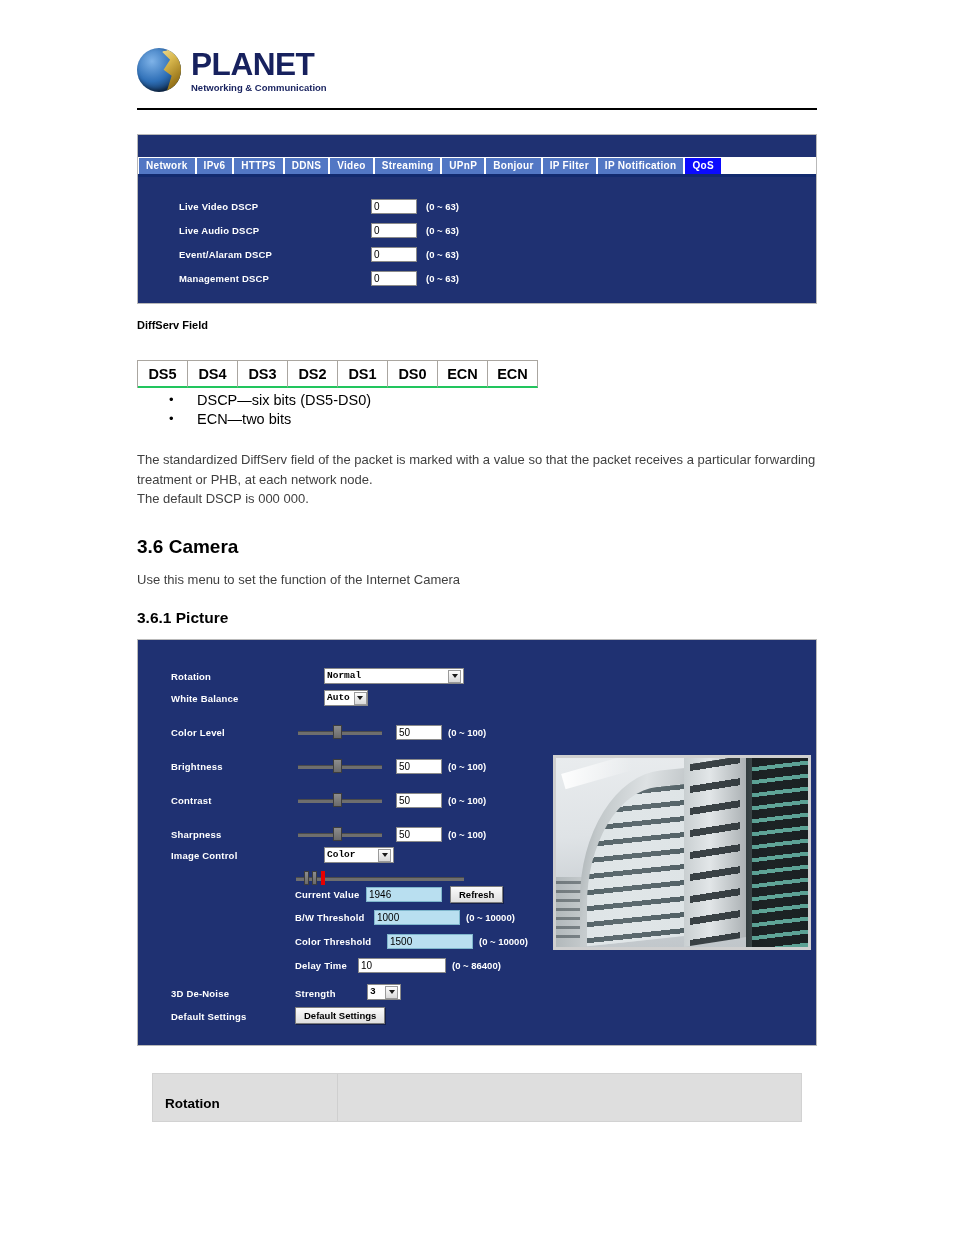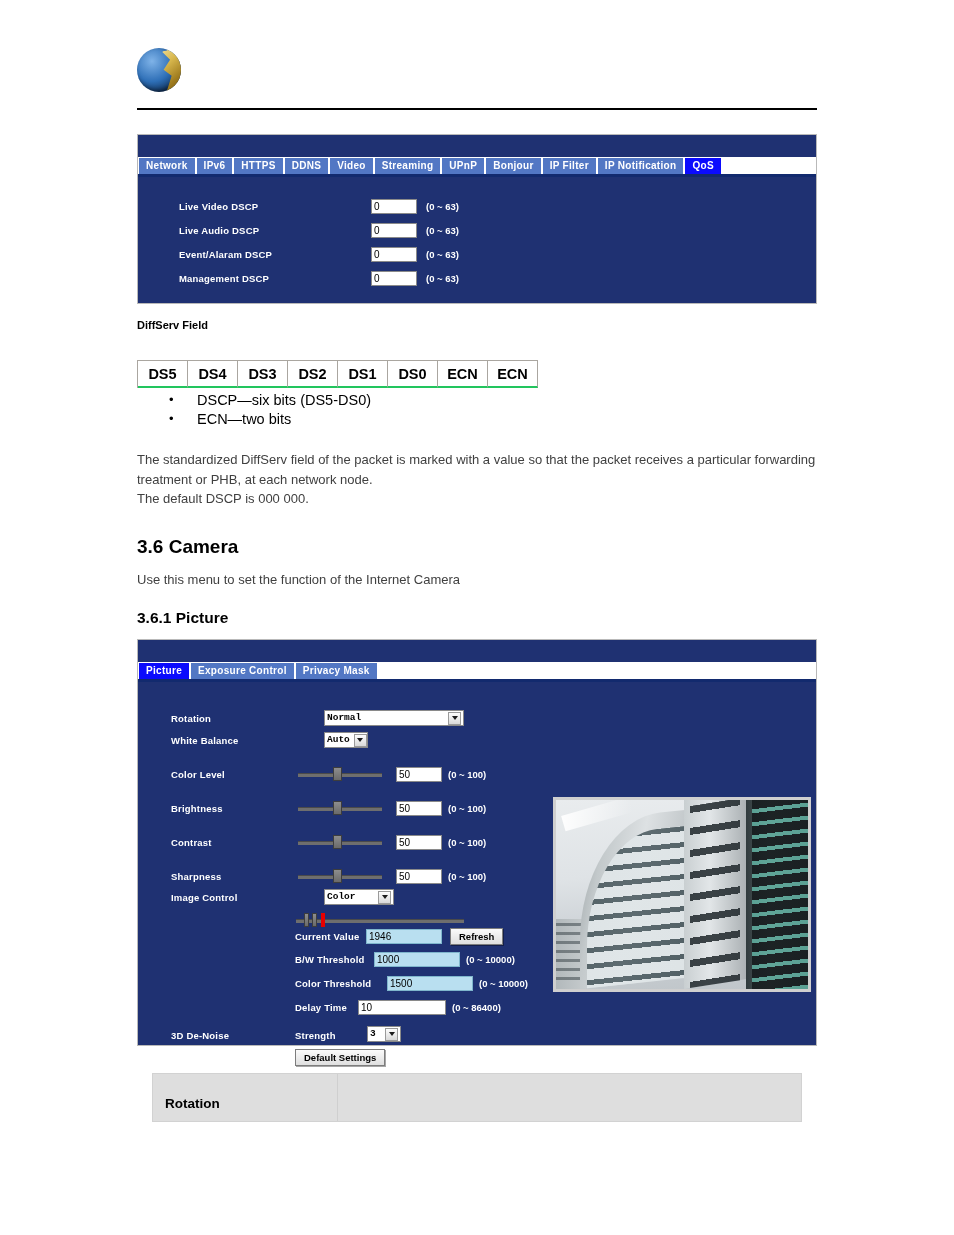--- a/index.html
+++ b/index.html
@@ -501,20 +501,24 @@
     text-align: justify;
   }
   #rotation-table .rt-desc b { font-weight: bold; }
 </style>
 </head>
 <body>
 
 <div class="doc-header">
   <div class="logo-wrap">
     <div class="logo-globe"></div>
+    <div class="logo-text">
+      <div class="logo-name">PLANET</div>
+      <div class="logo-tag">Networking &amp; Communication</div>
+    </div>
   </div>
 </div>
 <div class="header-rule"></div>
 
 <div class="device-panel" id="qos-panel">
   <div class="tabbar" id="qos-tabbar">
       <div class="tab">Network</div>
       <div class="tab">IPv6</div>
       <div class="tab">HTTPS</div>
       <div class="tab">DDNS</div>
@@ -566,26 +570,20 @@
     <li>DSCP—six bits (DS5-DS0)</li>
     <li>ECN—two bits</li>
   </ul>
 <div class="para" id="diffserv-para">The standardized DiffServ field of the packet is marked with a value so that the packet receives a particular forwarding treatment or PHB, at each network node.<br>The default DSCP is 000 000.</div>
 
 <div class="h-bold" id="camera-heading">3.6 Camera</div>
 <div class="para" id="camera-desc">Use this menu to set the function of the Internet Camera</div>
 <div class="h-bold" id="picture-heading">3.6.1 Picture</div>
 
 <div class="device-panel" id="picture-panel">
-  <div class="tabbar" id="picture-tabbar">
-      <div class="tab active">Picture</div>
-      <div class="tab">Exposure Control</div>
-      <div class="tab">Privacy Mask</div>
-      <div class="spacer"></div>
-    </div>
   <div class="pic-body" id="picture-body">
 
     <div id="camera-preview">
       <div class="inner">
         <div class="sky-streak"></div>
         <div class="bld bld-left-tower"></div>
         <div class="bld bld-curve"></div>
         <div class="bld bld-mid"></div>
         <div class="bld bld-right"></div>
       </div>

